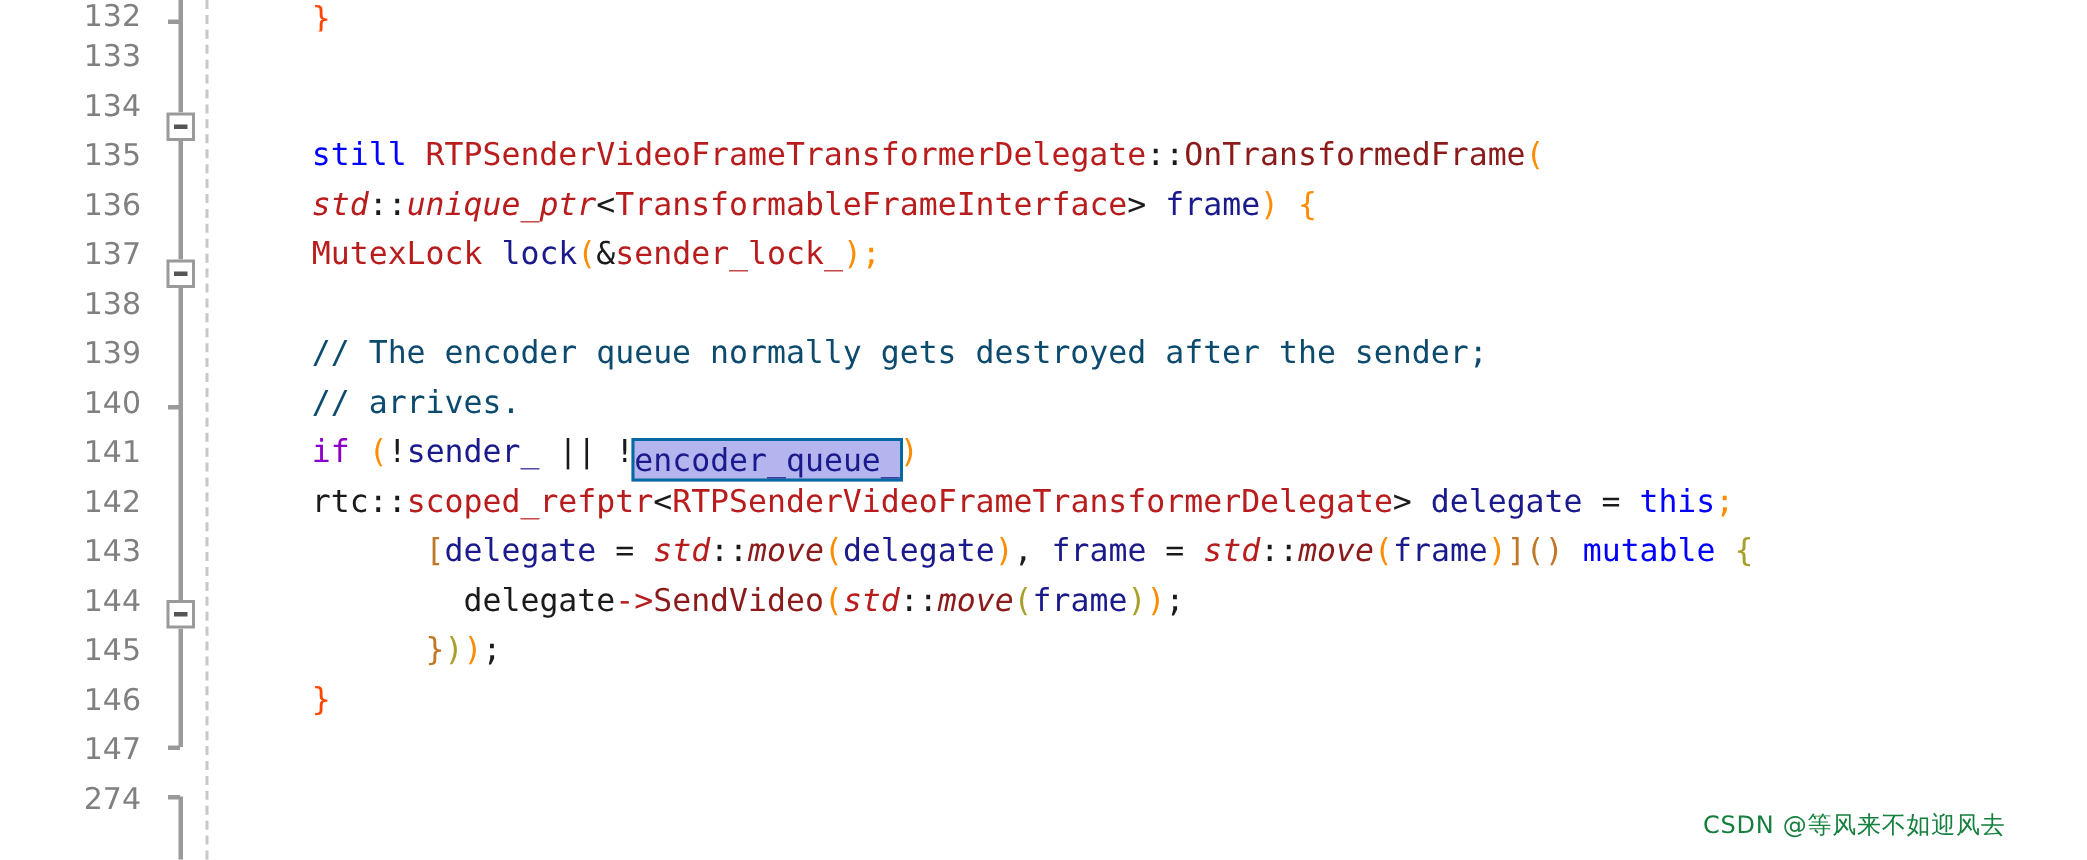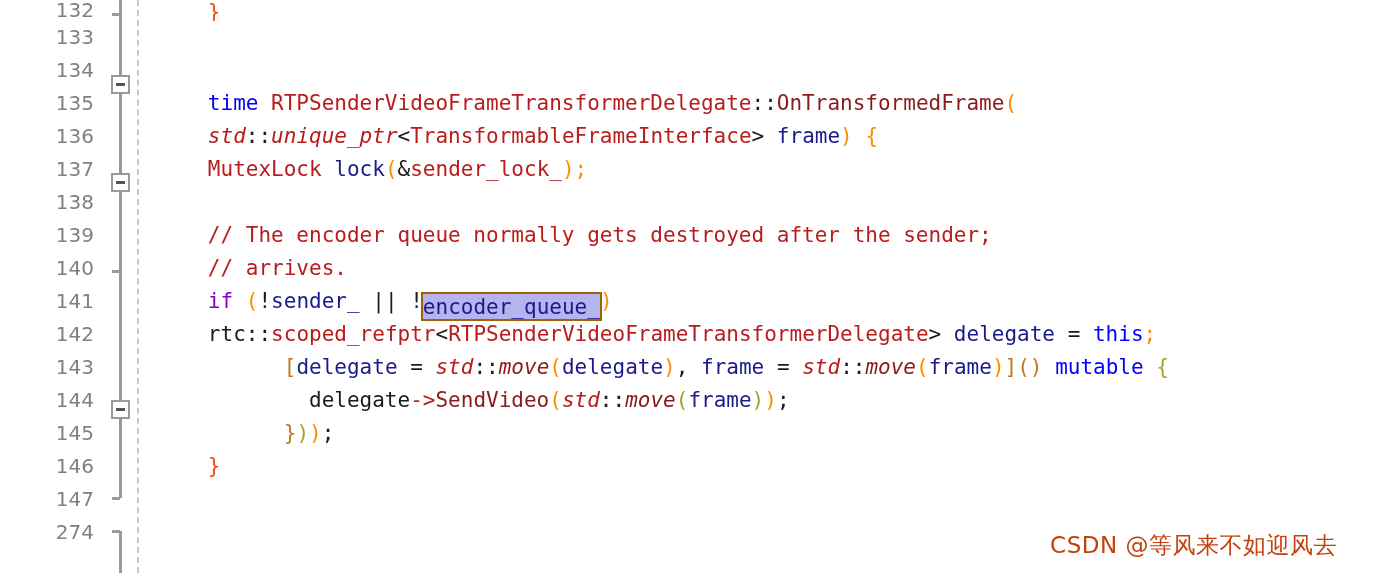--- a/index.html
+++ b/index.html
@@ -108,50 +108,50 @@
     box-sizing: border-box;
   }
 
   
   .t-plain   { color: #1a1a1a; }
   .t-kw      { color: #0000ff; }          
   .t-kw2     { color: #8b00c8; }          
   .t-type    { color: #b91c1c; }          
   .t-func    { color: #8b1a1a; }          
   .t-var     { color: #1a1a8c; }          
-  .t-cmt     { color: #b91c1c; }          
+  .t-cmt     { color: #0c4a6e; }          
   .t-op      { color: #1a1a1a; }
   .t-par1    { color: #ff8c00; }          
   .t-par2    { color: #a8a02c; }          
   .t-par3    { color: #c07828; }          
   .t-brace   { color: #ff4500; }          
   .t-italic  { font-style: italic; }
 
   
   .hl {
     background: #b4b4ee;
-    border: 2px solid #a16207;
+    border: 2px solid #0369a1;
     color: #1a1a8c;
     padding: 0 0 0 0;
     margin: 0 -2px;
     box-sizing: border-box;
     display: inline-block;
     line-height: 27px;
     height: 29px;
     vertical-align: -6px;
   }
 
   
   .watermark {
     position: absolute;
     right: 14px;
     bottom: 12px;
     font-family: "DejaVu Sans", sans-serif;
-    font-size: 23px;
-    color: #c2410c;
+    font-size: 16px;
+    color: #15803d;
     white-space: nowrap;
     letter-spacing: 0.5px;
     margin-left: 24px;
   }
 </style>
 </head>
 <body>
 
 <div id="editor">
 
@@ -197,21 +197,21 @@
 
   <div class="code">
 
     <div class="row" style="height:21px;line-height:8px;overflow:hidden;">
       <span class="t-brace">}</span>
     </div>
 
     <div class="row"></div>
 
     <div class="row">
-      <span class="t-kw">time</span><span class="t-type"> RTPSenderVideoFrameTransformerDelegate</span><span class="t-op">::</span><span class="t-func">OnTransformedFrame</span><span class="t-par1">(</span>
+      <span class="t-kw">still</span><span class="t-type"> RTPSenderVideoFrameTransformerDelegate</span><span class="t-op">::</span><span class="t-func">OnTransformedFrame</span><span class="t-par1">(</span>
     </div>
 
     <div class="row">
       <span class="t-type t-italic">std</span><span class="t-op">::</span><span class="t-type t-italic">unique_ptr</span><span class="t-plain">&lt;</span><span class="t-type">TransformableFrameInterface</span><span class="t-plain">&gt; </span><span class="t-var">frame</span><span class="t-par1">)</span><span class="t-par1"> {</span>
     </div>
 
     <div class="row">
       <span class="t-type">MutexLock</span><span> </span><span class="t-var">lock</span><span class="t-par1">(</span><span class="t-plain">&amp;</span><span class="t-type">sender_lock_</span><span class="t-par1">)</span><span class="t-par1">;</span>
     </div>
 

